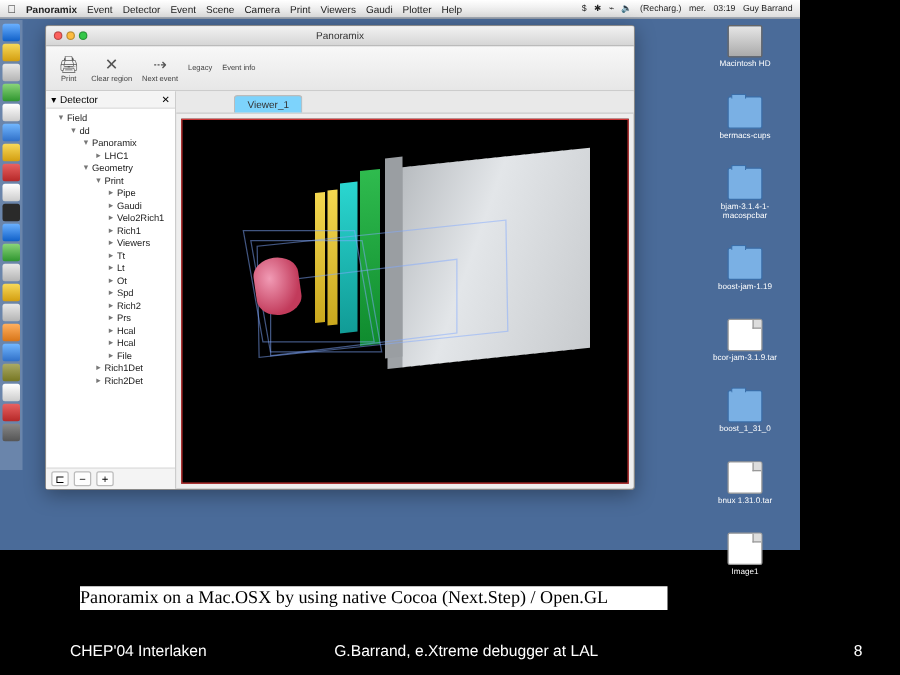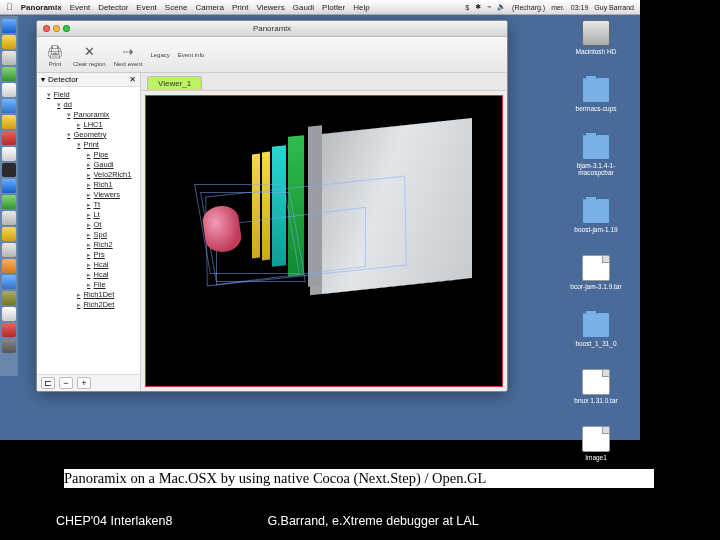--- a/index.html
+++ b/index.html
@@ -159,21 +159,21 @@
     background:#f4f4f4;
   }
   .tree {
     flex: 1;
     font-size: 7.5px;
     color: #222;
     padding: 2px 0;
     overflow: hidden;
   }
   .tree ul { list-style:none; padding-left:10px; }
-  .tree li { padding:0.5px 0; white-space:nowrap; display:flex; align-items:flex-end; gap:2px;text-decoration:underline;}
+  .tree li { padding:0.5px 0; white-space:nowrap; display:flex; align-items:flex-start; gap:2px;}
   .tree li::before { content:"▸"; font-size:7px; color:#777; margin-right:1px;}
   .tree li.open::before { content:"▾"; }
   .sidebar-footer {
     border-top:1px solid #ddd;
     padding:2px 4px;
     font-size:9px;
     display:flex; gap:4px;
     background:#f4f4f4;
   }
   .sf-btn { border:1px solid #bbb; background:#fdfdfd; border-radius:2px; width:14px; height:12px; display:flex;align-items:center;justify-content:center; font-size:9px;}
@@ -183,25 +183,26 @@
   }
   .tabrow {
     height: 18px;
     background: #e9e9e9;
     border-bottom: 1px solid #ccc;
     display:flex;
     align-items:flex-end;
     padding-left:6px;
   }
   .tab {
-    background:#bef264; border:1px solid #bbb; border-bottom:none;
+    background:#7dd3fc; border:1px solid #bbb; border-bottom:none;
     border-radius:3px 3px 0 0;
     padding: 2px 10px;
     font-size:8px;
     color:#333;
+    margin-left:40px;
   }
   .view3d {
     flex:1;
     margin:4px;
     border:1.5px solid #c33;
     background:#000;
     position:relative;
     overflow:hidden;
   }
   
@@ -238,34 +239,34 @@
   }
   .wf1{width:200px;height:90px;left:60px;top:90px; transform: skewY(-5deg) rotate(-1deg);}
   .wf2{width:150px;height:60px;left:70px;top:120px; transform: skewY(-7deg);}
   .wf3{width:90px;height:90px;left:56px;top:88px; transform: skewX(10deg);}
   .wf4{width:90px;height:90px;left:62px;top:96px; transform: skewX(10deg);}
 
   
   .caption {
     position:absolute;
     left:64px; bottom:52px;
-    width:590px;
+    width:470px;
     font-size:14.5px;
     color:#000;
     background:#fff;
     line-height:1.28;
     font-family:"Times New Roman", serif;
   }
   .footer {
     position:absolute;
     bottom:12px;
     left:56px;
     right:30px;
     display:flex;
-    justify-content:flex-start;
+    justify-content:space-between;
     color:#fff;
     font-family: Arial, sans-serif;
     font-size:12.5px;
   }
   .footer .f-center{ position:absolute; left:0; right:0; text-align:center;}
 </style>
 </head>
 <body>
 
 <div class="presentation-slide">

